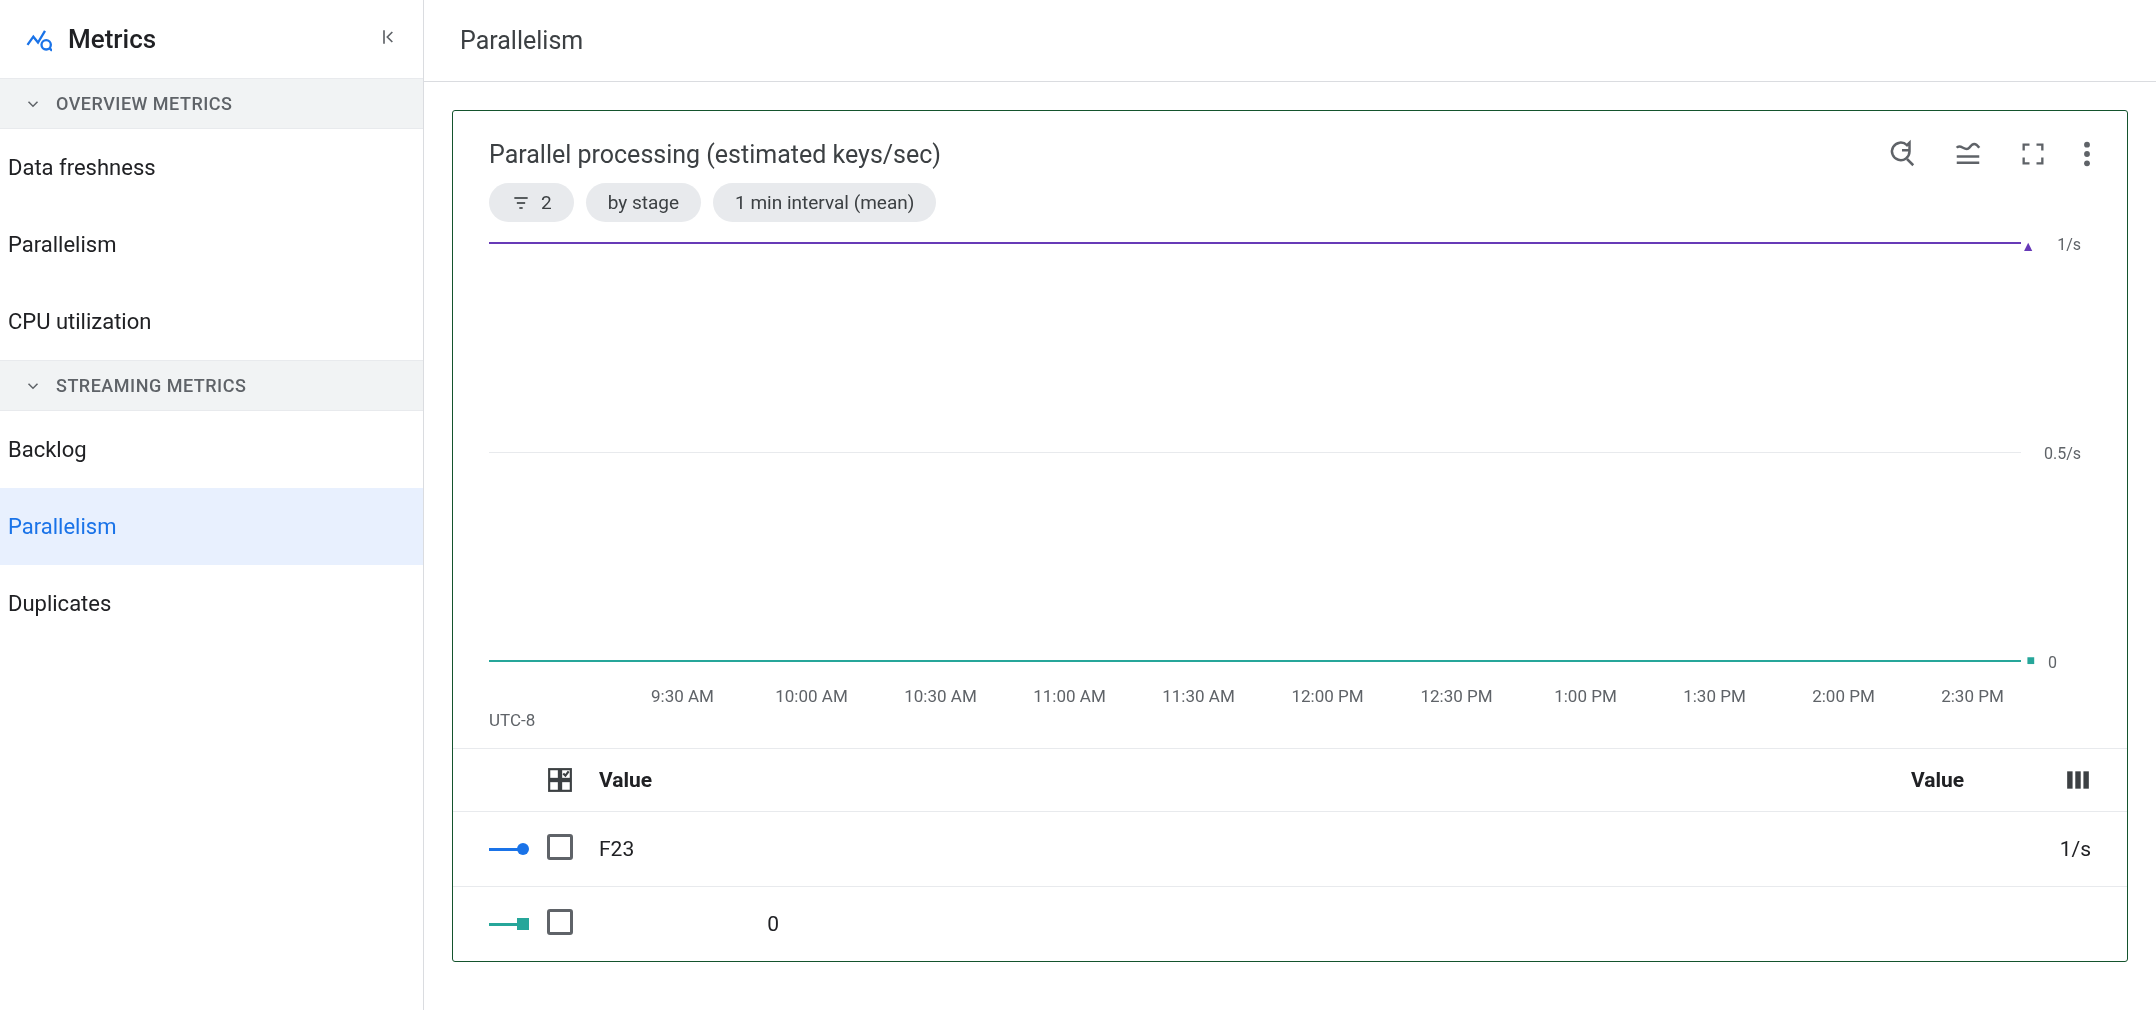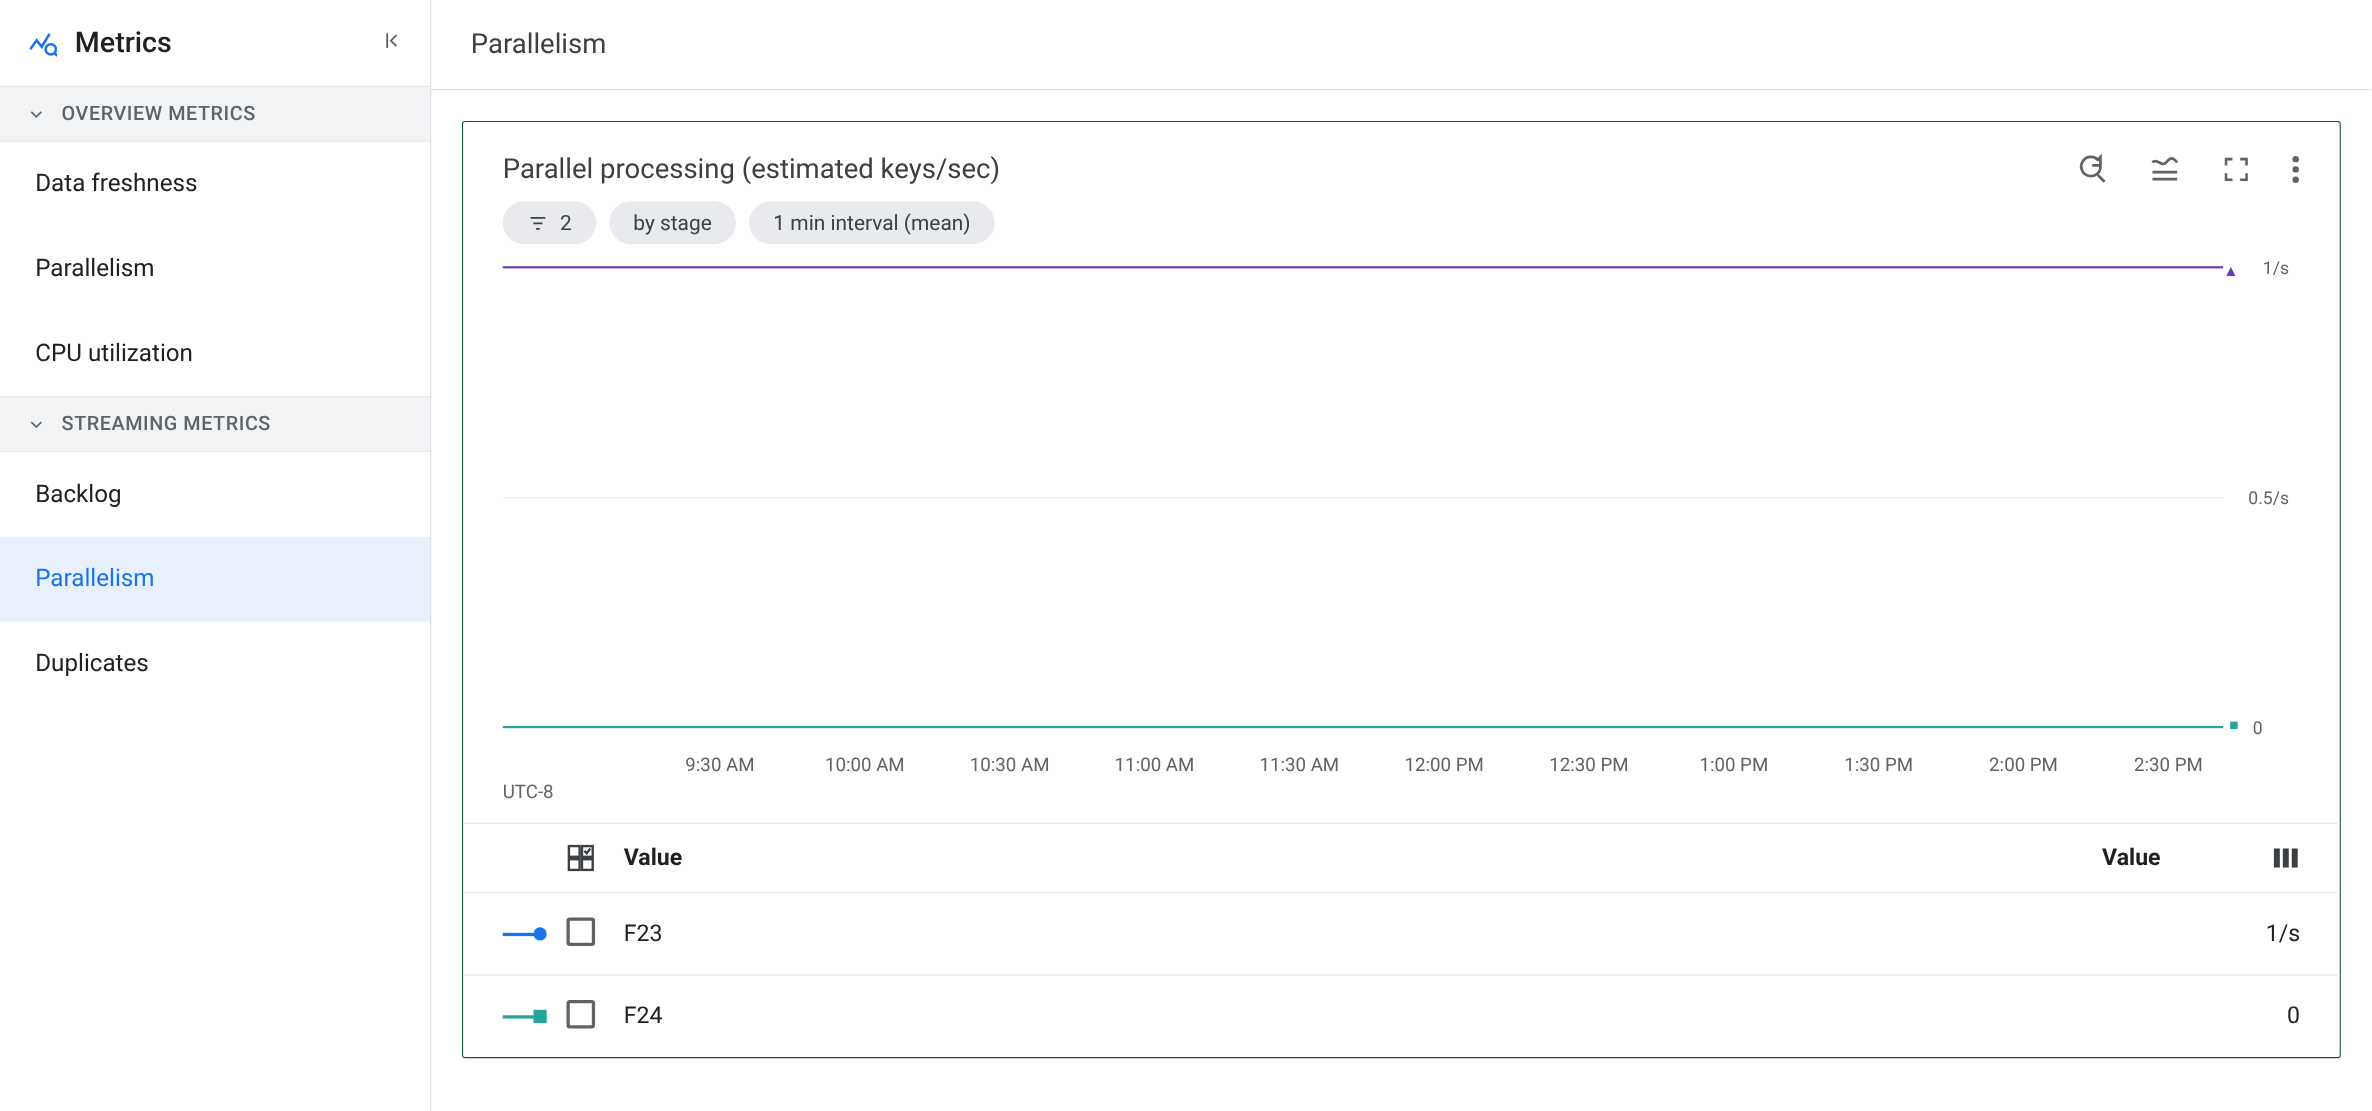--- a/index.html
+++ b/index.html
@@ -1,25 +1,25 @@
 <!DOCTYPE html>
 <html><head>
 <meta charset="utf-8">
 <style>
   * { box-sizing: border-box; margin: 0; padding: 0; }
   body { font-family: 'Roboto', 'Helvetica Neue', Arial, sans-serif; color: #202124; background: #fff; }
   .app { display: flex; width: 2156px; height: 1010px; }
-  .sidebar { width: 392px; border-right: 1px solid #dadce0; display: flex; flex-direction: column; }
+  .sidebar { width: 424px; border-right: 1px solid #dadce0; display: flex; flex-direction: column; }
   .sidebar-header { display: flex; align-items: center; padding: 20px 24px; position: relative; height: 78px; }
   .sidebar-header svg.metrics-icon { margin-right: 16px; }
   .sidebar-title { font-size: 26px; font-weight: 500; color: #202124; }
   .collapse-btn { position: absolute; right: 24px; top: 50%; transform: translateY(-50%); cursor: pointer; }
   .section-header { display: flex; align-items: center; padding: 14px 24px; background: #f1f3f4; border-top: 1px solid #e8eaed; border-bottom: 1px solid #e8eaed; color: #5f6368; font-size: 18px; letter-spacing: 0.5px; font-weight: 500; }
   .section-header svg { margin-right: 14px; flex-shrink: 0; }
-  .nav-item { padding: 26px 32px; font-size: 22px; color: #202124; cursor: pointer; }
+  .nav-item { padding: 26px 8px; font-size: 22px; color: #202124; cursor: pointer; }
   .nav-item.active { background: #e8f0fe; color: #1a73e8; }
   .main { flex: 1; display: flex; flex-direction: column; }
   .main-header { padding: 26px 36px; font-size: 25px; color: #3c4043; border-bottom: 1px solid #dadce0; }
   .content { padding: 28px; flex: 1; }
   .card { border: 1px solid #14532d; border-radius: 3px; padding: 28px 0 0 0; }
   .card-header { display: flex; align-items: center; padding: 0 36px 14px 36px; }
   .card-title { font-size: 25px; color: #3c4043; flex: 1; }
   .card-actions { display: flex; gap: 36px; align-items: center; color: #5f6368; }
   .card-actions > * { cursor: pointer; }
   .chips { display: flex; gap: 12px; padding: 0 36px 20px 36px; }
@@ -199,20 +199,19 @@
           <div class="legend-name">F23</div>
           <div class="legend-value">1/s</div>
         </div>
 
         <div class="legend-row">
           <div class="series-marker">
             <span class="series-line" style="background:#26a69a"></span>
               <span class="series-sq" style="background:#26a69a"></span>
           </div>
           <div class="check-col"><span class="checkbox"></span></div>
-          <div class="legend-name">F24</div>
           <div class="legend-value">0</div>
         </div>
 
       </div>
     </div>
   </div>
 </div>
 
 </body></html>

